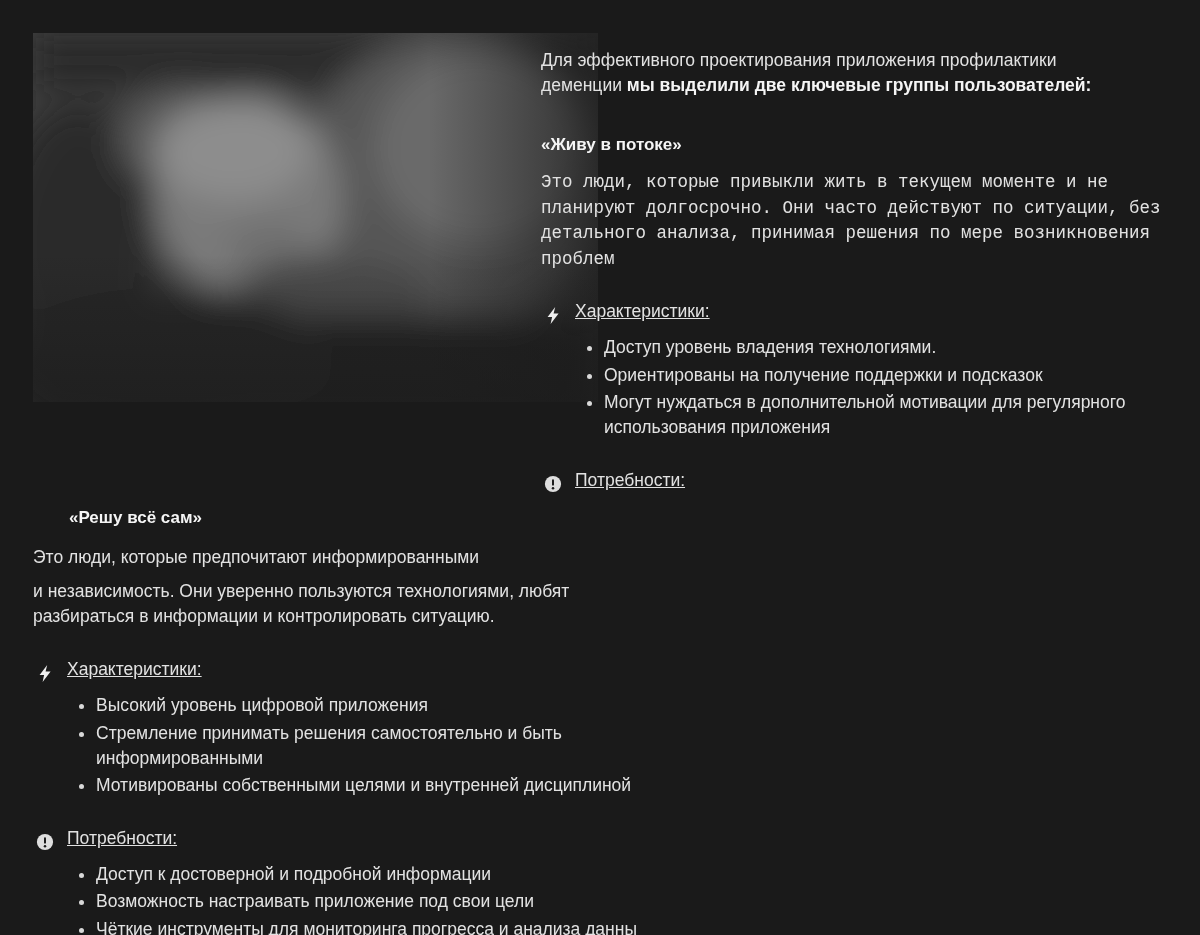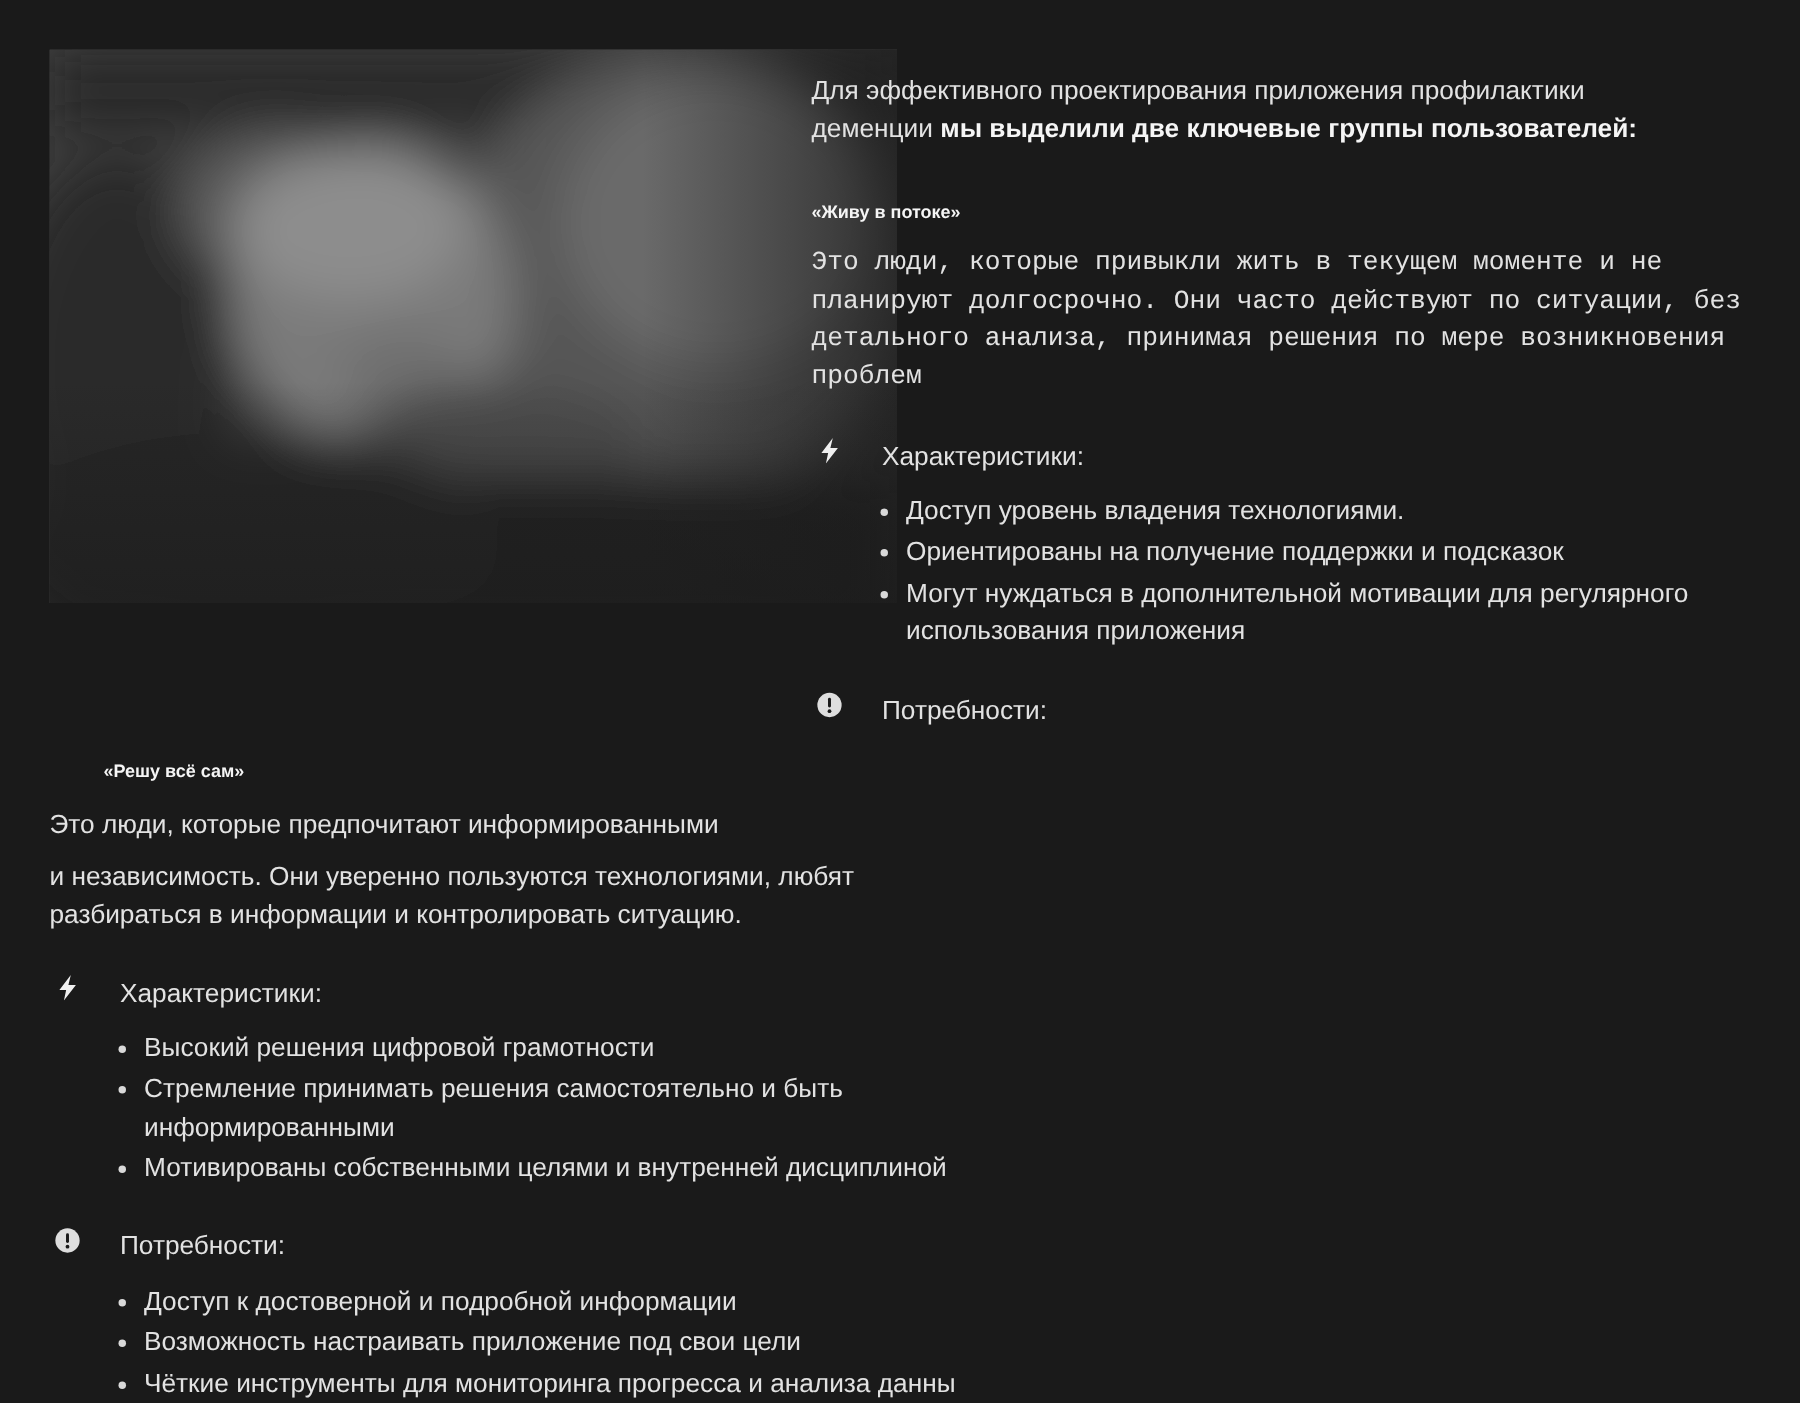--- a/index.html
+++ b/index.html
@@ -17,31 +17,31 @@
     background: #333;
   }
   .col { position: absolute; font-size: 17.5px; line-height: 1.45; }
   .col-right { left: 541px; top: 48px; width: 660px; }
   .col-left  { left: 33px;  top: 506px; width: 655px; }
 
   p { margin: 0; }
   .intro { max-width: 600px; }
   .intro b, .group-title { color: #f5f5f5; }
   .group-title {
-    font-size: 12px; font-weight: bold;
+    font-size: 17px; font-weight: bold;
     margin: 34px 0 0 0;
   }
   .col-left .group-title { margin-top: 0; margin-left: 36px; }
   .desc { margin-top: 13px; max-width: 660px; font-family: Liberation Mono, monospace; }
   .desc-p1 { margin-top: 14px; max-width: 640px; }
   .desc-p2 { margin-top: 9px;  max-width: 640px; }
 
   .icon-row {
-    display: flex; align-items: flex-start; gap: 26px;
-    margin-top: 27px; padding-left: 3px;
+    display: flex; align-items: flex-end; gap: 13px;
+    margin-top: 27px; padding-left: 3px; text-decoration: underline;
   }
   .icon-row .icon {
     width: 18px; height: 18px; flex: 0 0 auto;
     display: inline-flex; align-items: center; justify-content: center;
   }
   ul {
     margin: 11px 0 0 0;
     padding-left: 63px;
     list-style: disc;
   }
@@ -131,21 +131,21 @@
 
   <div class="icon-row">
     <span class="icon">
       <svg width="16" height="17" viewBox="0 0 16 17">
           <path d="M10.2 0 L2.6 10 H7.1 L5.6 17 L13.6 6.6 H8.6 Z" fill="#f0f0f0"></path>
         </svg>
     </span>
     <span class="label">Характеристики:</span>
   </div>
   <ul class="char-list">
-    <li>Высокий решения цифровой грамотности</li>
+    <li>Высокий уровень цифровой приложения</li>
     <li>Стремление принимать решения самостоятельно и быть информированными</li>
     <li> Мотивированы собственными целями и внутренней дисциплиной</li>
   </ul>
 
   <div class="icon-row">
     <span class="icon">
       <svg width="18" height="18" viewBox="0 0 20 20">
         <circle cx="10" cy="10" r="9" fill="#dedede"></circle>
         <rect x="8.9" y="4.6" width="2.2" height="7.2" rx="1.1" fill="#1a1a1a"></rect>
         <circle cx="10" cy="14.6" r="1.4" fill="#1a1a1a"></circle>

